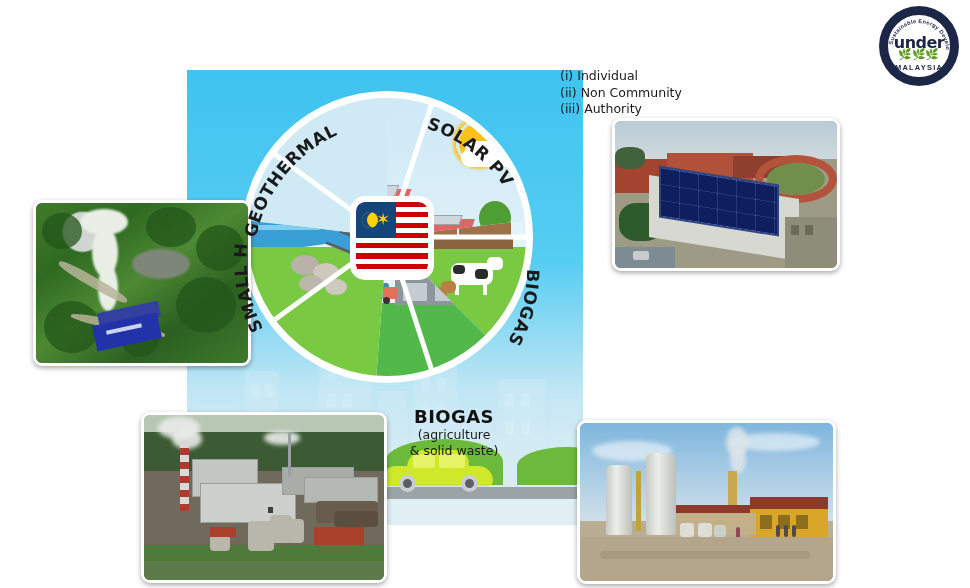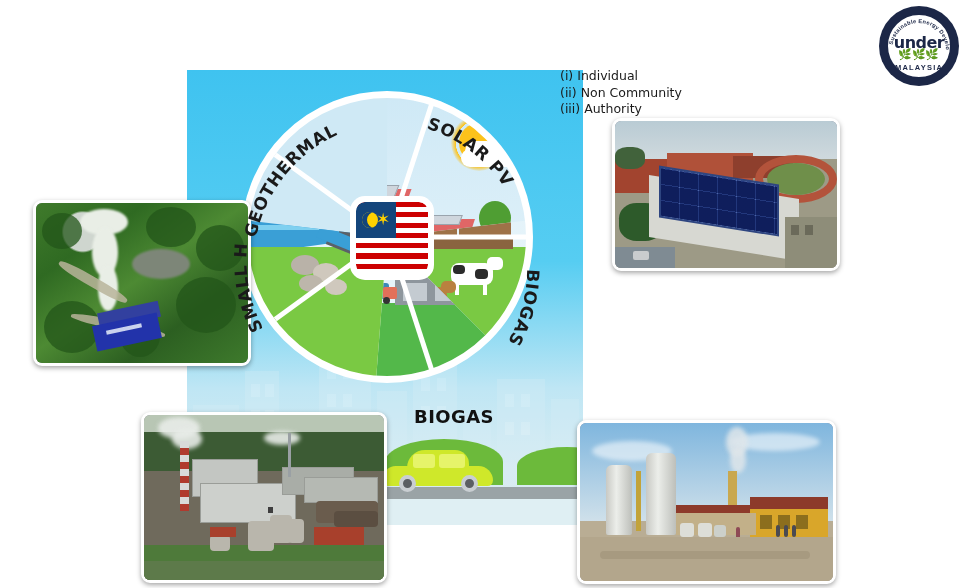--- a/index.html
+++ b/index.html
@@ -388,20 +388,24 @@
         <path id="p-bio" d="M 340,192 A 148,148 0 0 1 300,300"></path>
         <path id="p-hyd" d="M 78,262 A 150,150 0 0 1 60,176"></path>
       </defs>
       <text><textPath href="#p-geo" startOffset="13%" id="t-geo">GEOTHERMAL</textPath></text>
       <text><textPath href="#p-sol" startOffset="18%" id="t-sol">SOLAR PV</textPath></text>
       <text><textPath href="#p-bio" startOffset="6%" id="t-bio">BIOGAS</textPath></text>
       <text><textPath href="#p-hyd" startOffset="4%" id="t-hyd">SMALL HYDRO</textPath></text>
     </svg>
 
     <div class="biomass-title">BIOGAS</div>
+    <div class="biomass-sub">
+      <span>(agriculture</span><br>
+      <span>&amp; solid waste)</span>
+    </div>
 
     <div class="biogas-sub">
       <br>
       <br>
       <br>
       
     </div>
   </div>
 
   <div class="solar-notes">

